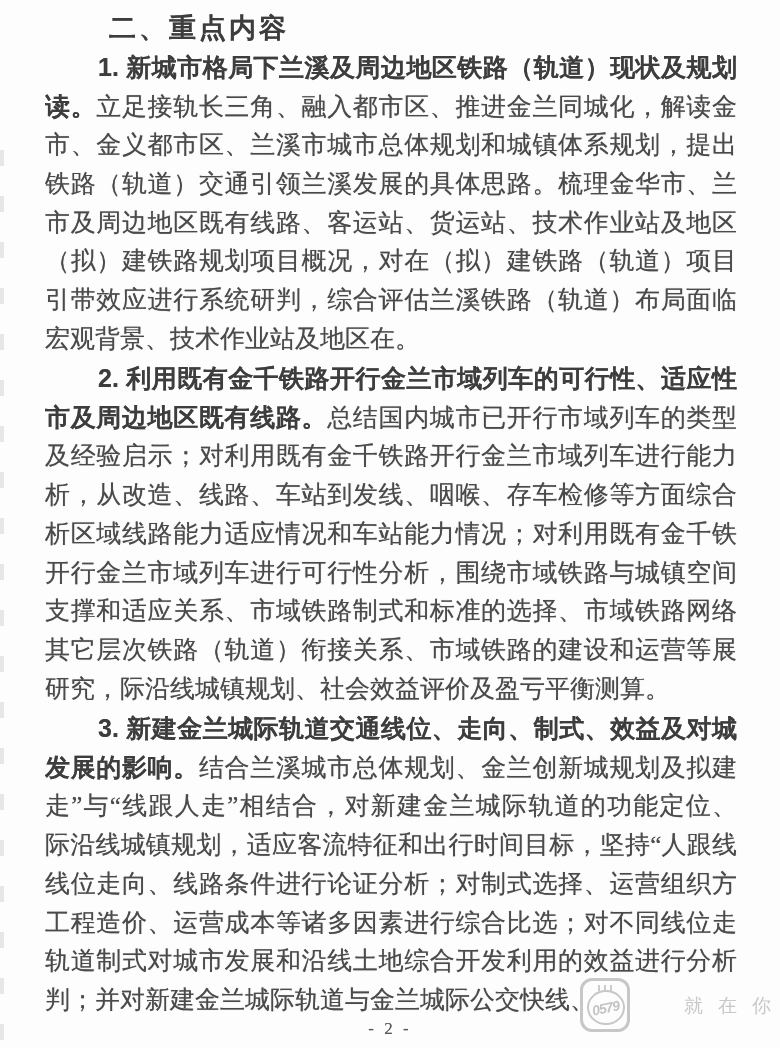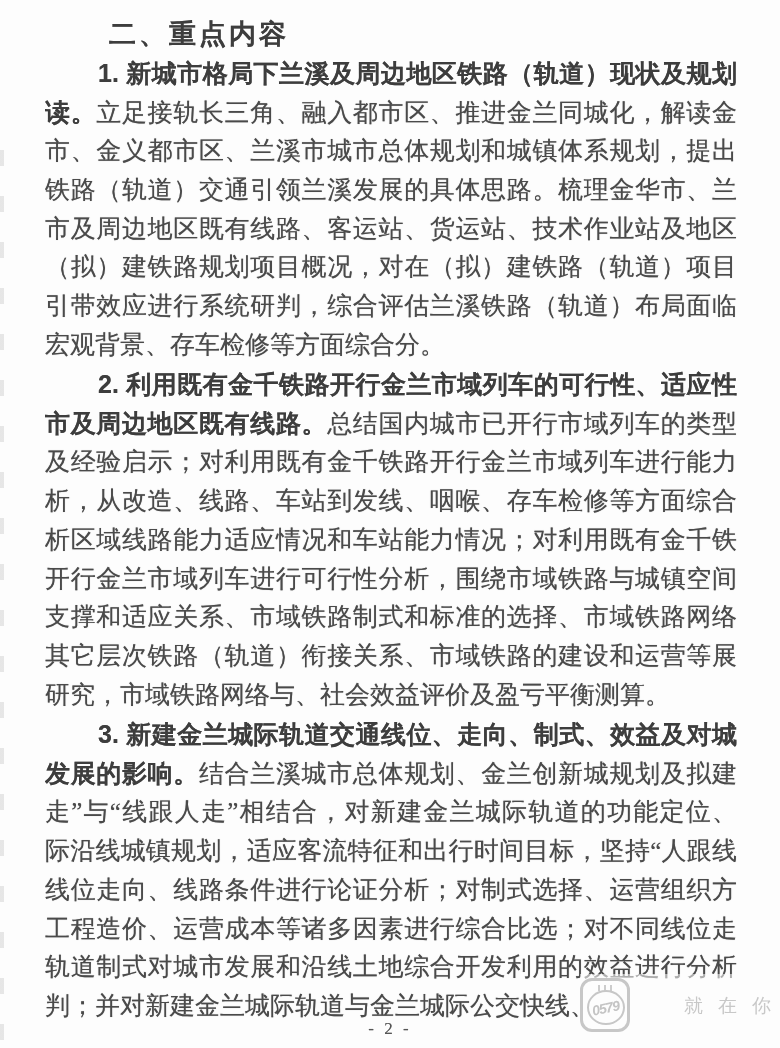--- a/index.html
+++ b/index.html
@@ -24,21 +24,21 @@
     width: 4px; height: 890px;
     background: repeating-linear-gradient(
       180deg,
       rgba(150,150,150,0.22) 0 16px,
       rgba(255,255,255,0) 16px 46px);
     pointer-events: none;
   }
   .content {
     position: absolute;
     left: 45px;
-    top: 14px;
+    top: 8px;
     width: 692px;
   }
   .heading {
     height: 40px;
     line-height: 40px;
     padding-left: 64px;
     font-size: 27px;
     font-weight: 700;
     color: #3d3d3d;
     letter-spacing: 3px;
@@ -160,32 +160,32 @@
     <div class="heading">二、重点内容</div>
 
   <div>
         <div class="line indent"><span class="lead">1. 新城市格局下兰溪及周边地区铁路（轨道）现状及规划解</span></div>
         <div class="line"><span class="lead">读。</span><span>立足接轨长三角、融入都市区、推进金兰同城化，解读金华</span></div>
         <div class="line"><span>市、金义都市区、兰溪市城市总体规划和城镇体系规划，提出以</span></div>
         <div class="line"><span>铁路（轨道）交通引领兰溪发展的具体思路。梳理金华市、兰溪</span></div>
         <div class="line"><span>市及周边地区既有线路、客运站、货运站、技术作业站及地区在</span></div>
         <div class="line"><span>（拟）建铁路规划项目概况，对在（拟）建铁路（轨道）项目及</span></div>
         <div class="line"><span>引带效应进行系统研判，综合评估兰溪铁路（轨道）布局面临的</span></div>
-        <div class="line last"><span>宏观背景、存车检修等方面综合分。</span></div>
+        <div class="line last"><span>宏观背景、技术作业站及地区在。</span></div>
       </div>
       <div>
         <div class="line indent"><span class="lead">2. 利用既有金千铁路开行金兰市域列车的可行性、适应性以</span></div>
         <div class="line"><span class="lead">市及周边地区既有线路。</span><span>总结国内城市已开行市域列车的类型模式</span></div>
         <div class="line"><span>及经验启示；对利用既有金千铁路开行金兰市域列车进行能力分</span></div>
         <div class="line"><span>析，从改造、线路、车站到发线、咽喉、存车检修等方面综合分</span></div>
         <div class="line"><span>析区域线路能力适应情况和车站能力情况；对利用既有金千铁路</span></div>
         <div class="line"><span>开行金兰市域列车进行可行性分析，围绕市域铁路与城镇空间的</span></div>
         <div class="line"><span>支撑和适应关系、市域铁路制式和标准的选择、市域铁路网络与</span></div>
         <div class="line"><span>其它层次铁路（轨道）衔接关系、市域铁路的建设和运营等展开</span></div>
-        <div class="line last"><span>研究，市域铁路网络与、社会效益评价及盈亏平衡测算。</span></div>
+        <div class="line last"><span>研究，际沿线城镇规划、社会效益评价及盈亏平衡测算。</span></div>
       </div>
       <div>
         <div class="line indent"><span class="lead">3. 新建金兰城际轨道交通线位、走向、制式、效益及对城市</span></div>
         <div class="line"><span class="lead">发展的影响。</span><span>结合兰溪城市总体规划、金兰创新城规划及拟建城</span></div>
         <div class="line"><span>走”与“线跟人走”相结合，对新建金兰城际轨道的功能定位、</span></div>
         <div class="line"><span>际沿线城镇规划，适应客流特征和出行时间目标，坚持“人跟线</span></div>
         <div class="line"><span>线位走向、线路条件进行论证分析；对制式选择、运营组织方案、</span></div>
         <div class="line"><span>工程造价、运营成本等诸多因素进行综合比选；对不同线位走向、</span></div>
         <div class="line"><span>轨道制式对城市发展和沿线土地综合开发利用的效益进行分析研</span></div>
         <div class="line last"><span>判；并对新建金兰城际轨道与金兰城际公交快线、</span></div>

